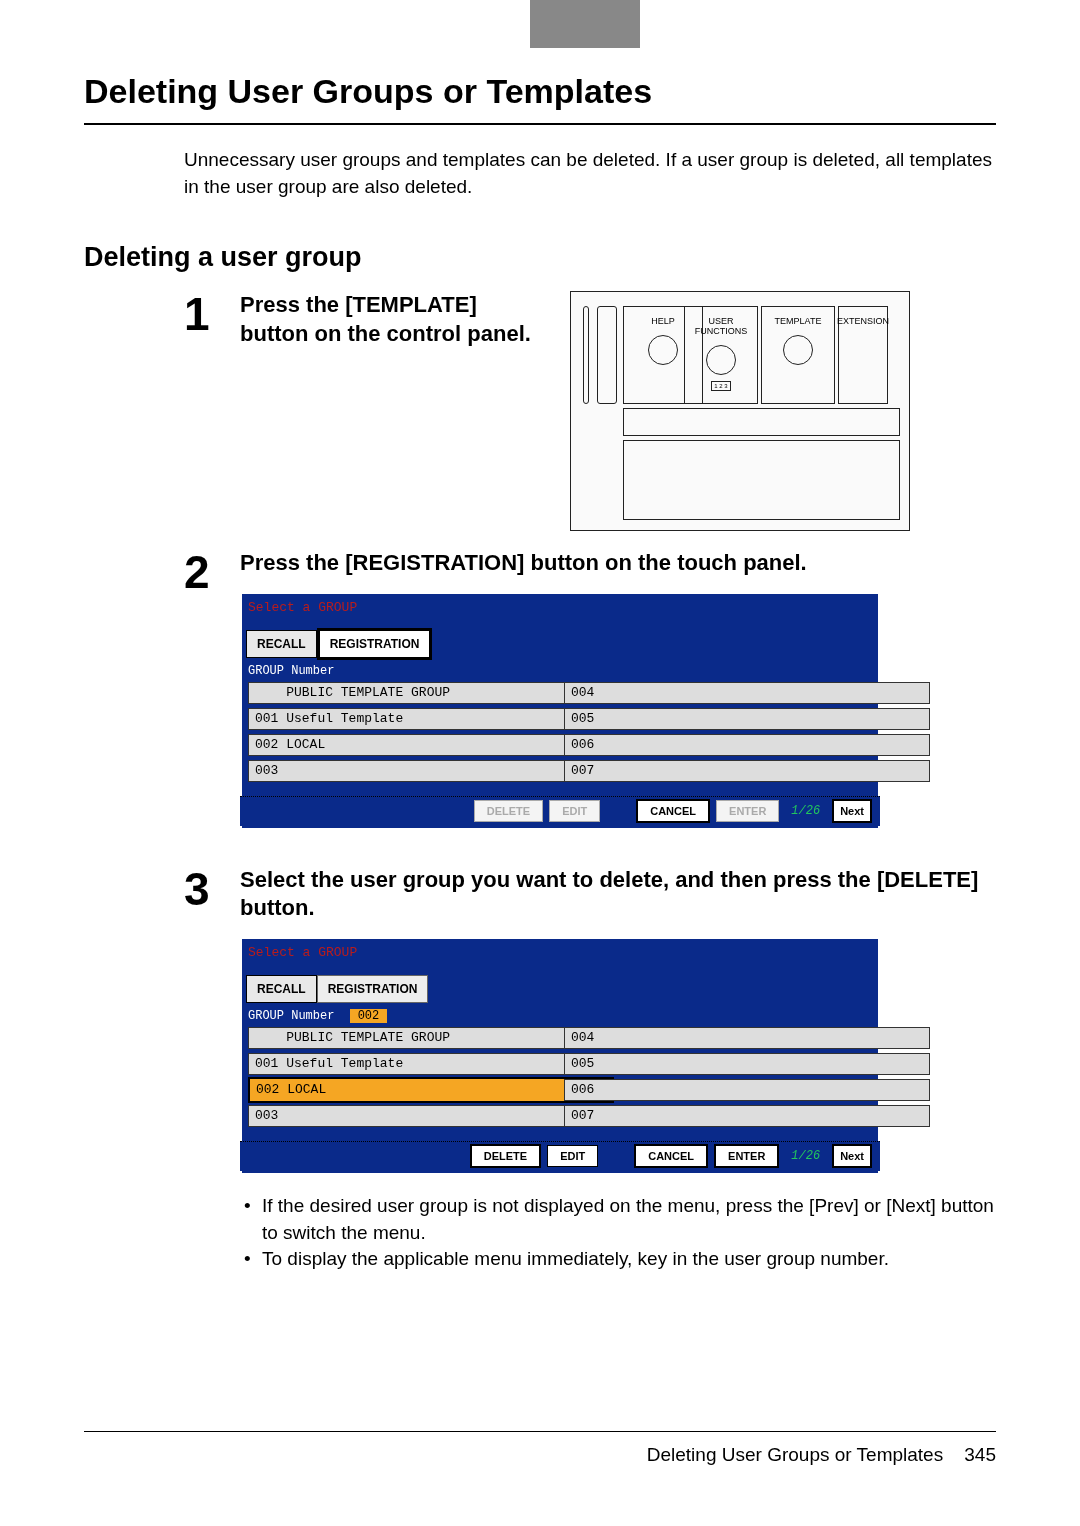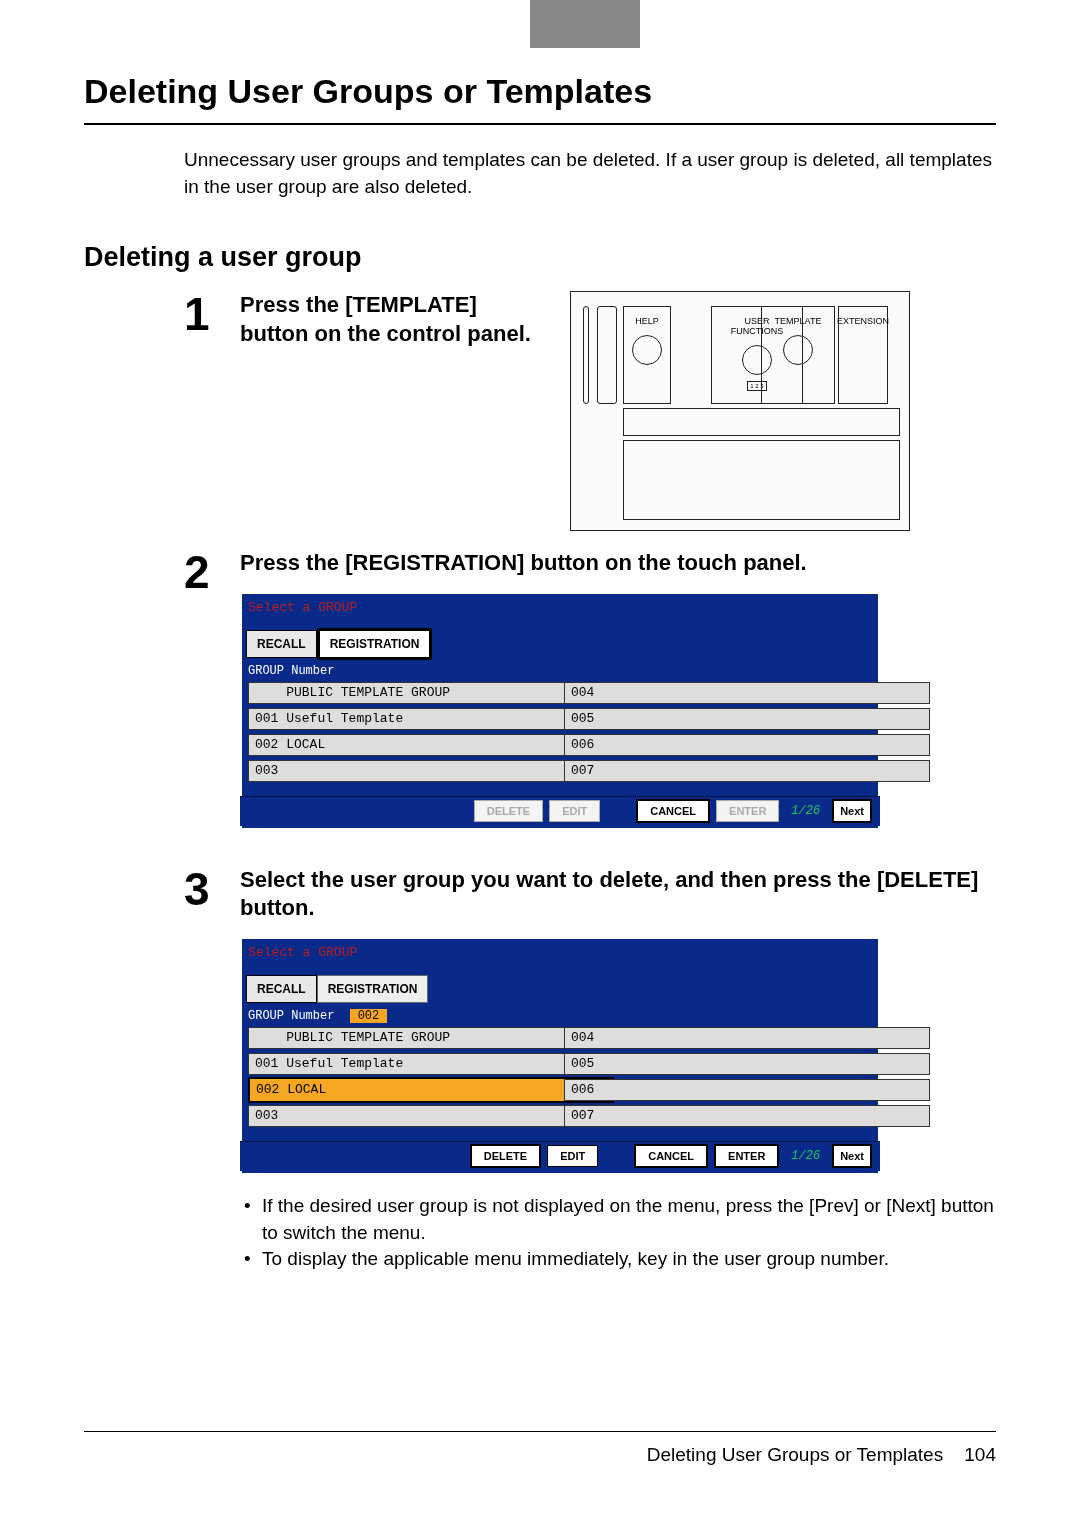--- a/index.html
+++ b/index.html
@@ -34,22 +34,22 @@
   .panel-illus {
     width: 340px; height: 240px;
     border: 1.5px solid #222;
     background: #fafafa;
     position: relative;
     flex-shrink: 0;
   }
   .panel-v1 { position: absolute; left: 12px; top: 14px; width: 6px; height: 98px; border: 1px solid #222; border-radius: 3px; }
   .panel-v2 { position: absolute; left: 26px; top: 14px; width: 20px; height: 98px; border: 1px solid #222; border-radius: 3px; }
   .btn-box { position: absolute; top: 14px; height: 98px; border: 1px solid #222; display: flex; flex-direction: column; align-items: center; justify-content: flex-start; padding-top: 10px; }
-  .btn-box.help { left: 52px; width: 48px; }
-  .btn-box.uf { left: 113px; width: 92px; margin-left: 27px; }
+  .btn-box.help { left: 52px; width: 80px; }
+  .btn-box.uf { left: 113px; width: 74px; }
   .btn-box.tmpl { left: 190px; width: 74px; }
   .btn-box.ext { left: 267px; width: 50px; }
   .btn-label { font-size: 9px; text-align: center; line-height: 1.1; margin-bottom: 8px; }
   .btn-circ { width: 30px; height: 30px; border: 1.5px solid #222; border-radius: 50%; }
   .small-box { margin-top: 6px; width: 20px; height: 10px; border: 1px solid #222; font-size: 6px; text-align: center; line-height: 9px; }
   .panel-mid { position: absolute; left: 52px; top: 116px; right: 9px; height: 28px; border: 1px solid #222; }
   .panel-bot { position: absolute; left: 52px; top: 148px; right: 9px; bottom: 10px; border: 1px solid #222; }
   .screen {
     width: 640px; height: 238px;
     margin-top: 14px; margin-bottom: 18px;
@@ -204,14 +204,14 @@
       <ul class="bullets">
         <li>If the desired user group is not displayed on the menu, press the [Prev] or [Next] button to switch the menu.</li>
         <li>To display the applicable menu immediately, key in the user group number.</li>
       </ul>
     </div>
   </div>
 </div>
 
 <div class="footer">
   <span>Deleting User Groups or Templates</span>&nbsp;&nbsp;&nbsp;
-  <span>104</span>
+  <span>345</span>
 </div>
 
 </body></html>

